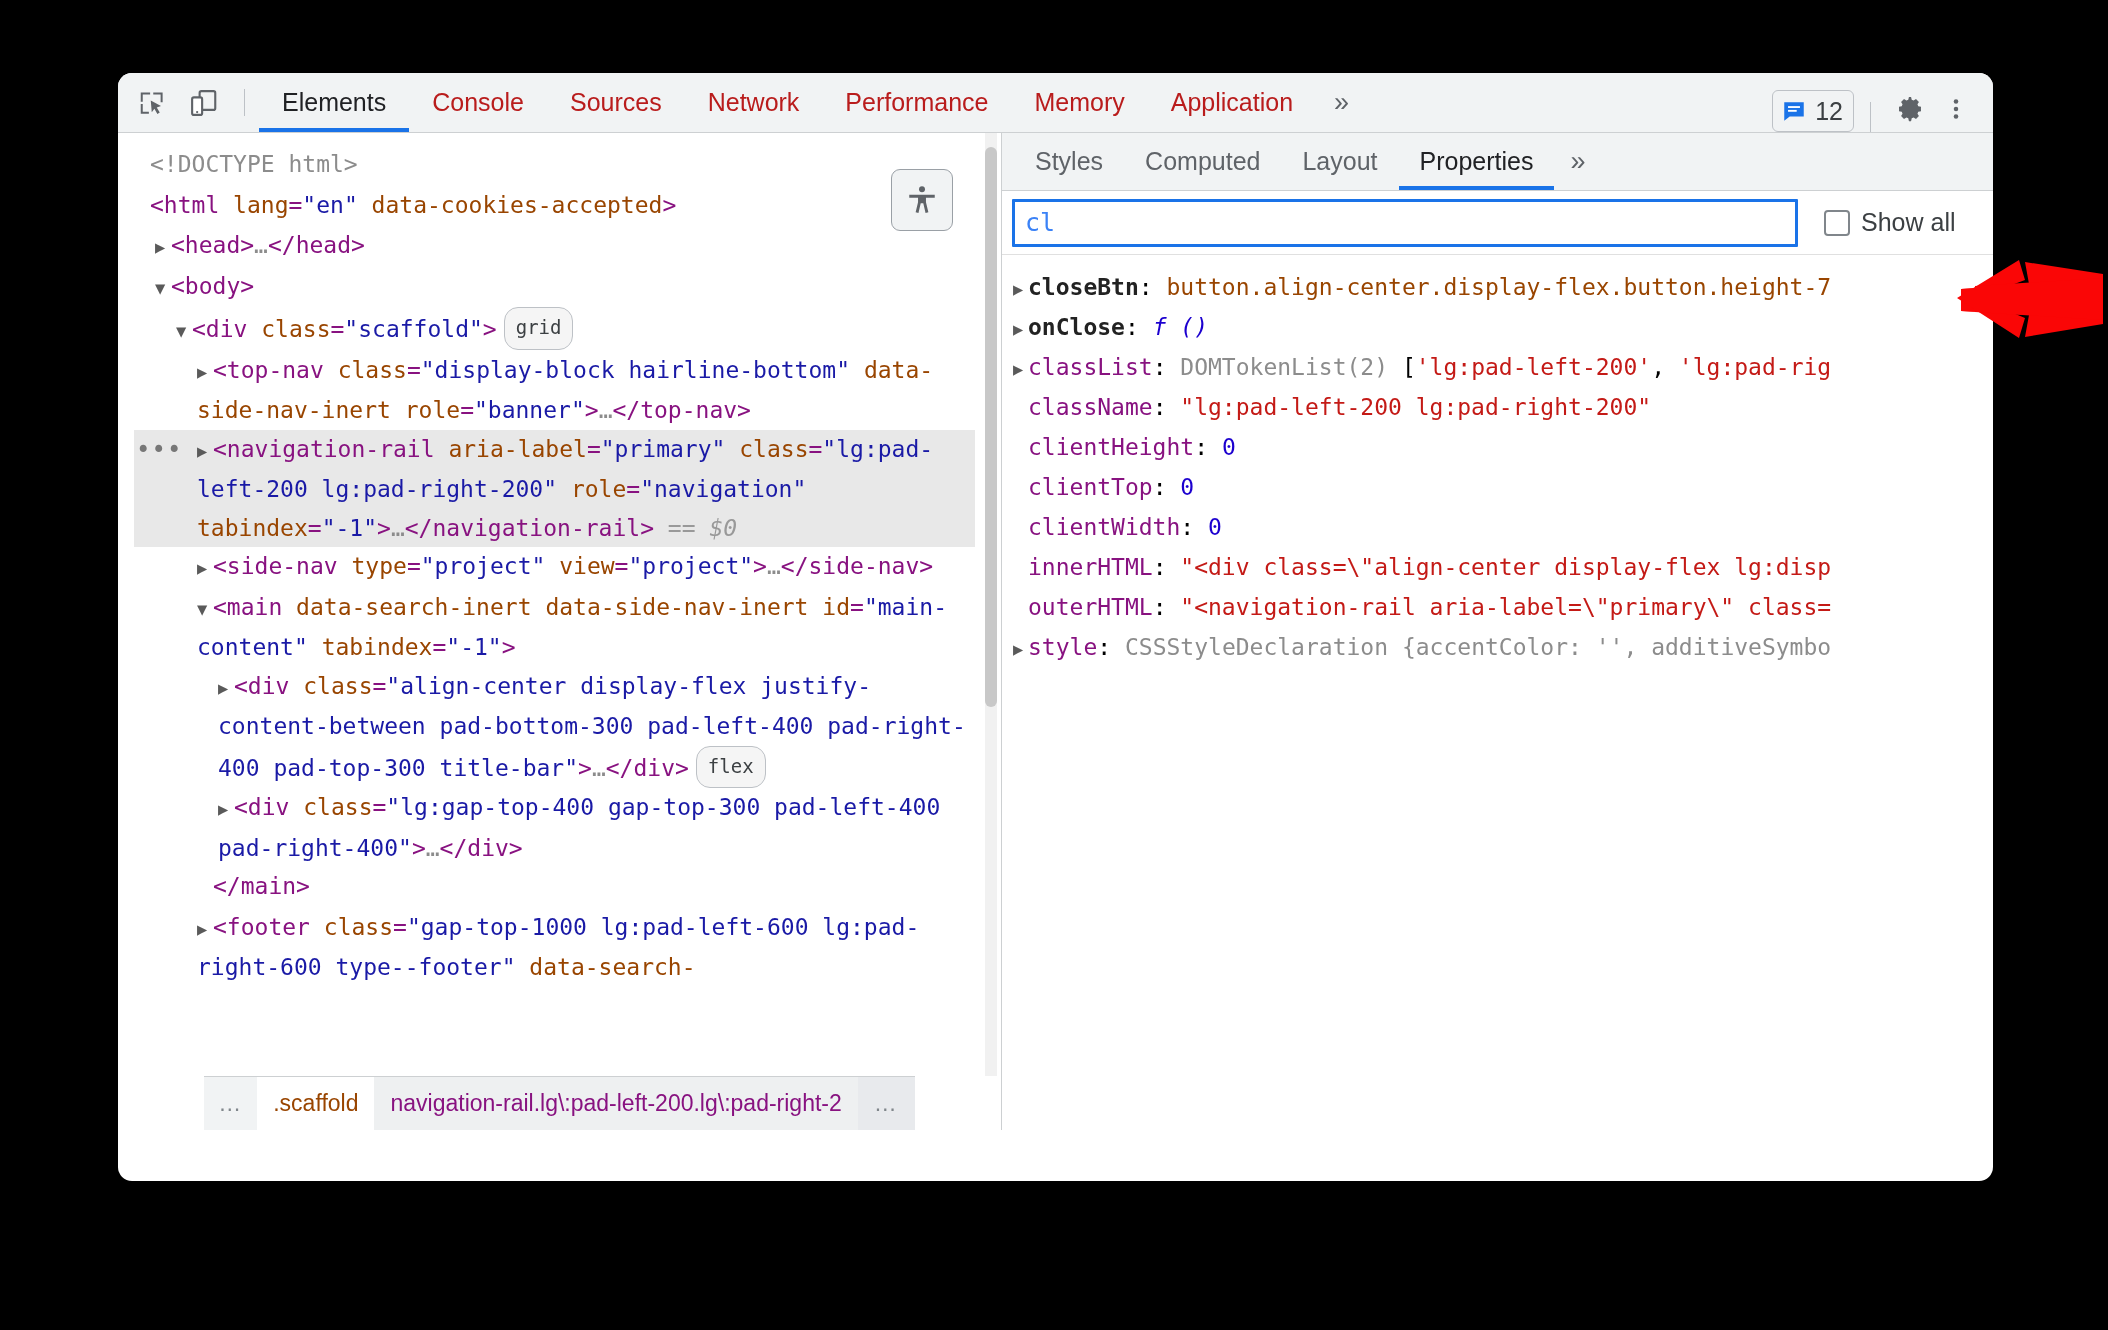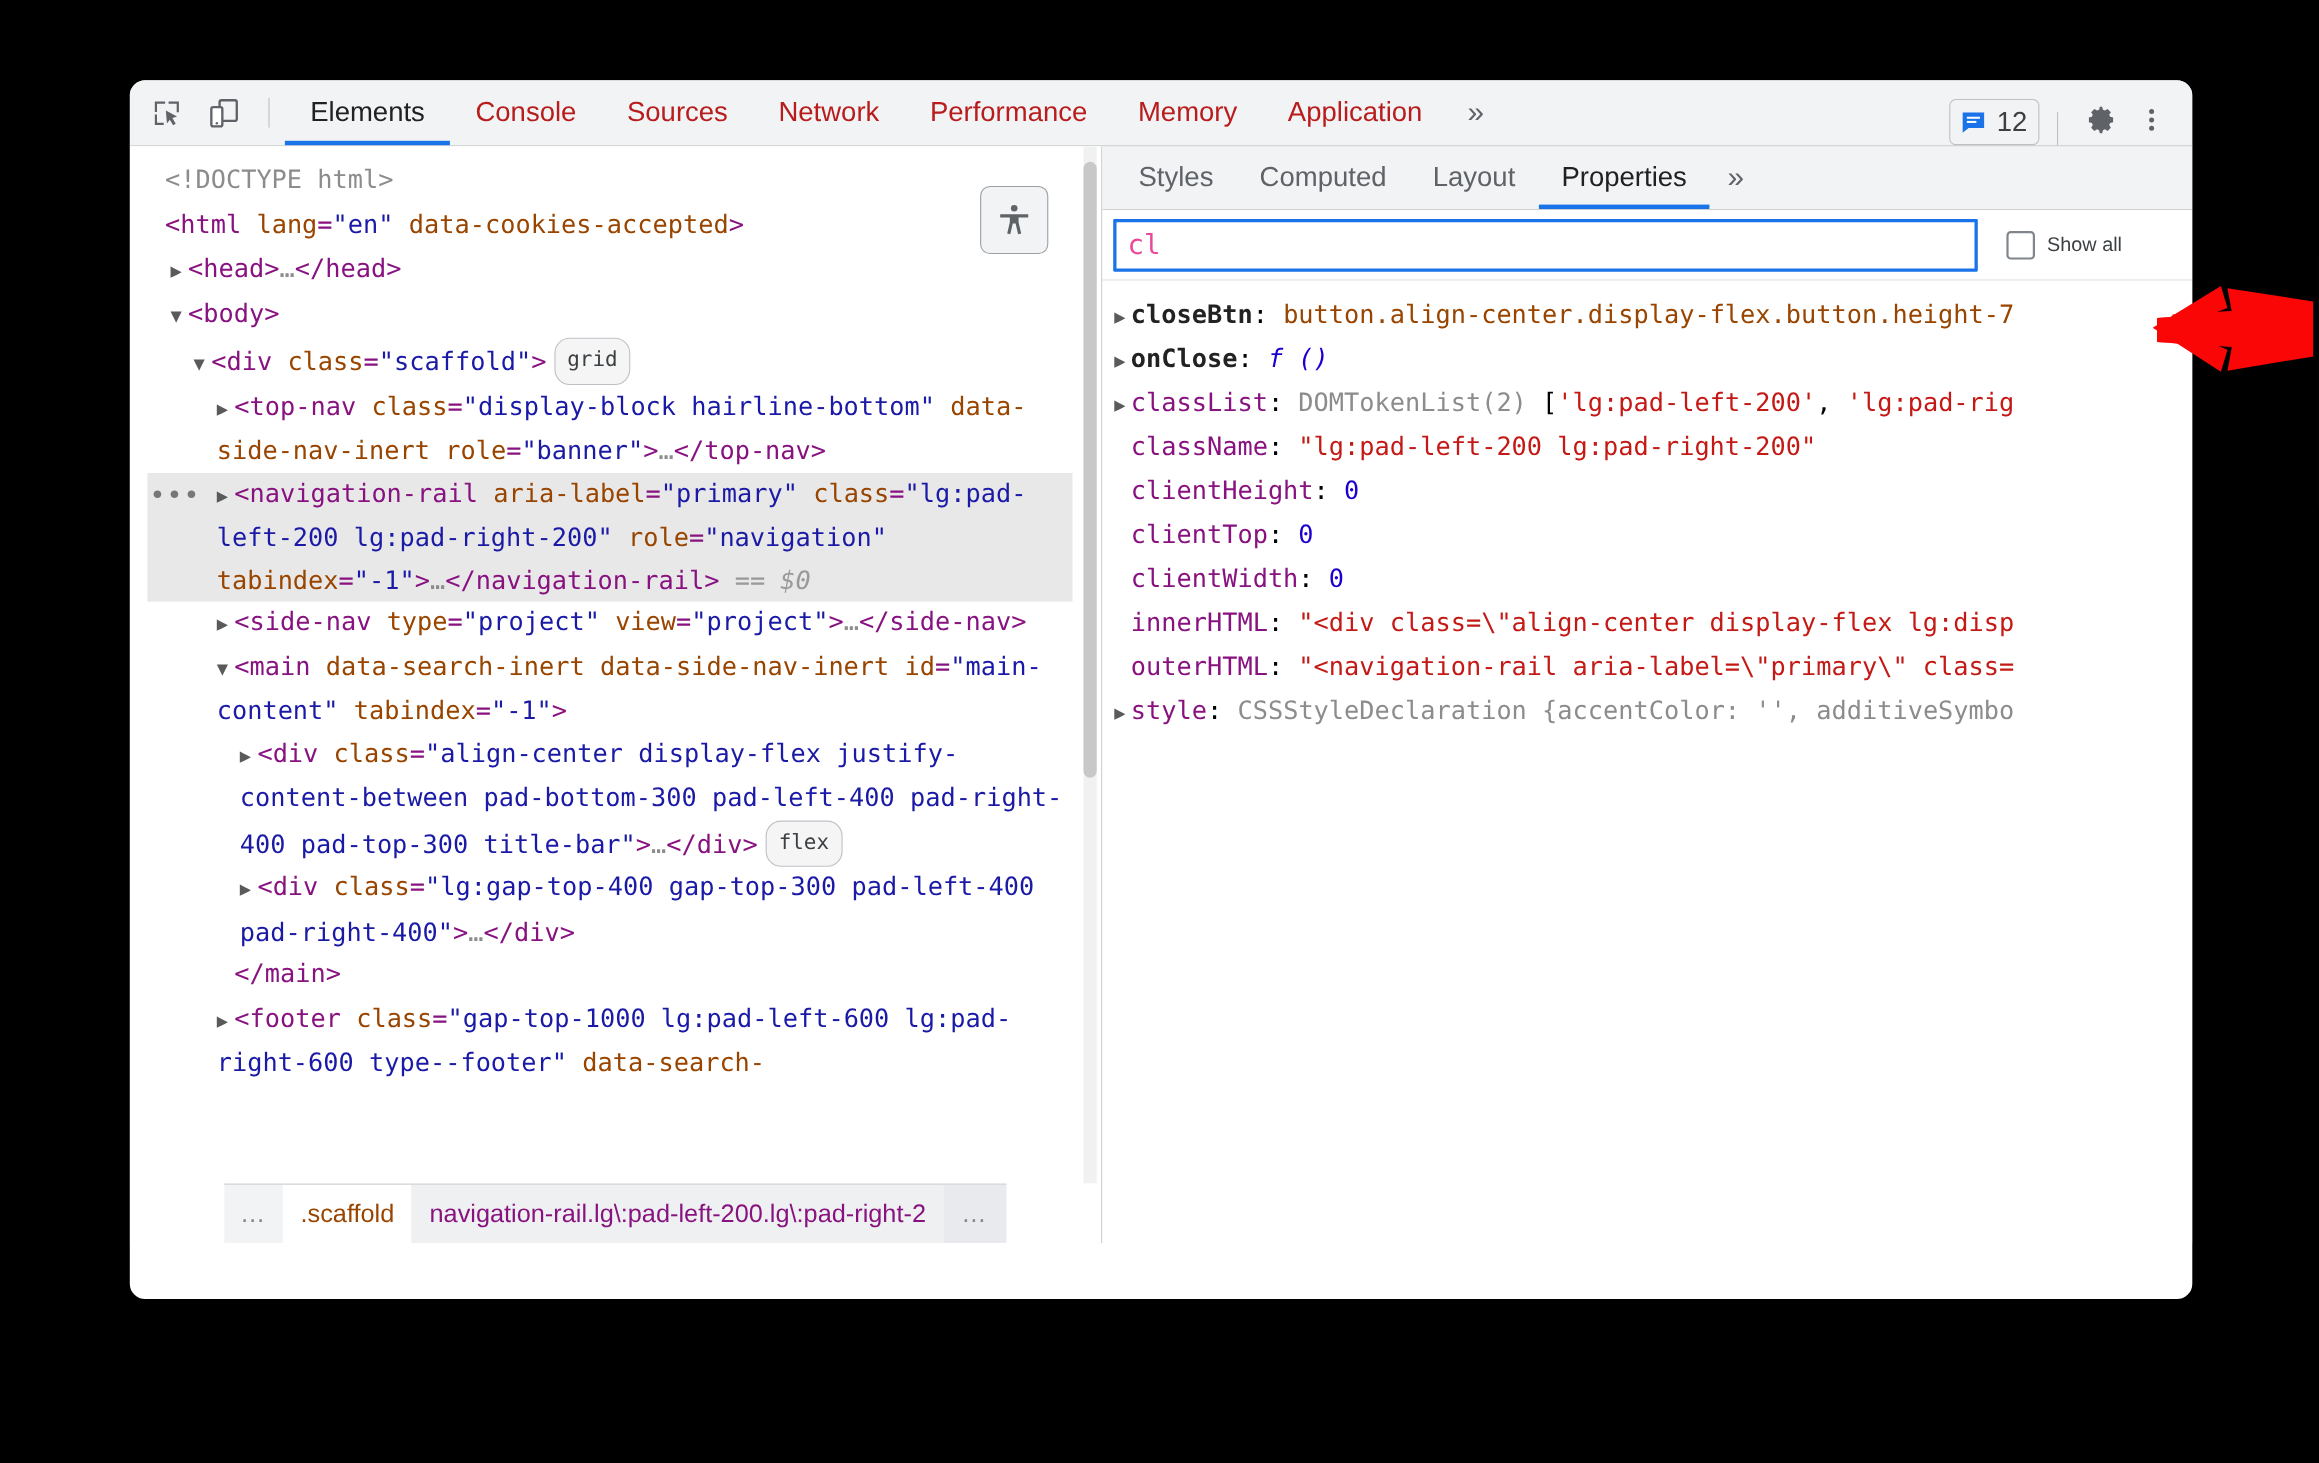--- a/index.html
+++ b/index.html
@@ -218,37 +218,37 @@
     display: flex; align-items: center;
     padding: 0 0 0 10px;
     border-bottom: 1px solid #e0e0e0;
   }
   #filter-input {
     width: 786px; height: 48px;
     border: 3px solid #1a73e8;
     background: #fff;
     font-family: "DejaVu Sans Mono", monospace;
     font-size: 25px;
-    color: #ec4899;
+    color: #3b82f6;
     padding: 0 10px;
     outline: none;
     border-radius: 1px;
   }
   #showall-wrap {
     display: flex; align-items: center; gap: 11px;
     margin-left: 26px;
     cursor: pointer;
   }
   #showall-box {
     width: 26px; height: 26px;
     border: 2px solid #80868b;
     border-radius: 4px;
     background: #fff;
   }
-  #showall-label { font-size: 18px; color: #3c4043; white-space: nowrap; }
+  #showall-label { font-size: 25px; color: #3c4043; white-space: nowrap; }
 
   #props-list {
     flex: 1;
     font-family: "DejaVu Sans Mono", monospace;
     font-size: 23px;
     line-height: 40px;
     padding: 12px 0 0 6px;
     overflow: hidden;
     white-space: nowrap;
   }

